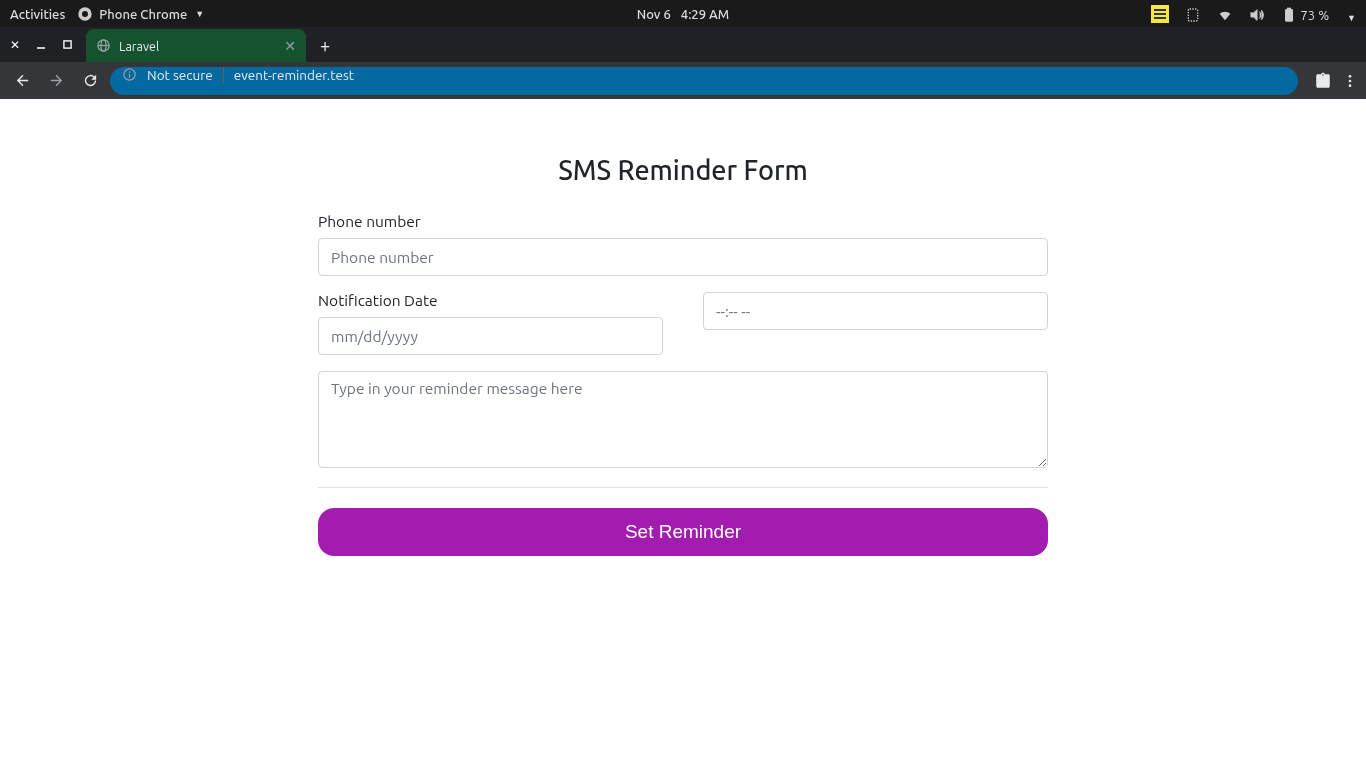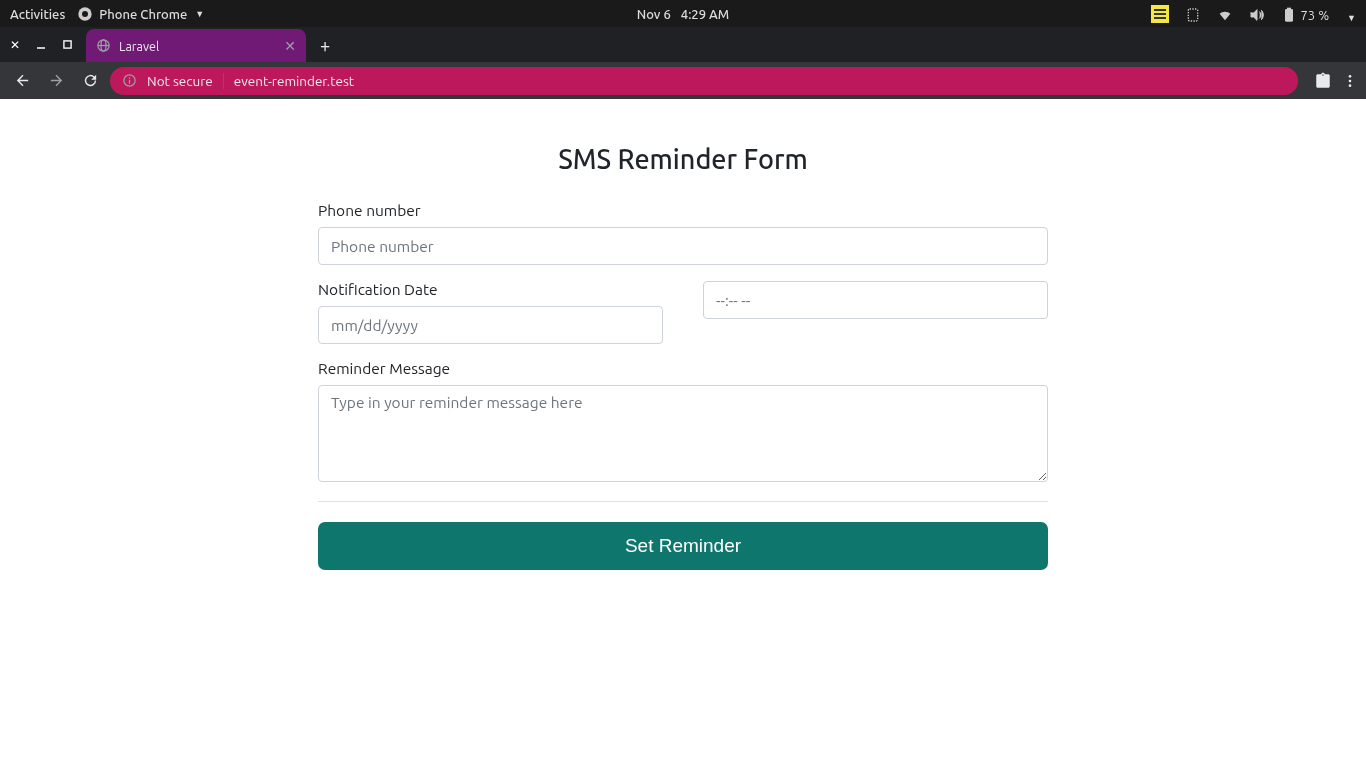--- a/index.html
+++ b/index.html
@@ -47,21 +47,21 @@
       height: 35px;
       background: #202124;
       display: flex;
       align-items: center;
       padding-left: 6px;
     }
     .win-controls { display: flex; align-items: center; gap: 8px; margin-right: 10px; }
     .win-btn { width: 18px; height: 18px; display: flex; align-items: center; justify-content: center; color: #fff; font-size: 12px; }
     .tab {
       height: 33px;
-      background: #701a75;
+      background: #14532d;
       border-radius: 8px 8px 0 0;
       display: flex;
       align-items: center;
       padding: 0 10px;
       min-width: 220px;
       color: #e8eaed;
       font-size: 12.5px;
       gap: 8px;
       margin-top: 2px;
     }
@@ -75,38 +75,39 @@
       align-items: center;
       padding: 0 8px;
       gap: 6px;
     }
     .nav-btn { width: 28px; height: 28px; display:flex; align-items:center; justify-content:center; border-radius: 50%; }
     .nav-btn svg { width: 17px; height: 17px; fill: #9aa0a6; }
     .nav-btn.active svg { fill: #e8eaed; }
     .omnibox {
       flex: 1;
       height: 28px;
-      background: #be185d;
+      background: #0369a1;
       border-radius: 14px;
       display: flex;
-      align-items: center;
+      align-items: flex-start;
       padding: 0 12px;
       color: #9aa0a6;
       font-size: 13.5px;
       gap: 10px;
     }
     .omni-sec { color: #e8eaed; }
     .omni-divider { width: 1px; height: 16px; background: #5f6368; }
     .toolbar-right { display: flex; align-items: center; gap: 10px; margin-left: 10px; }
     
     .page {
       background: #fff;
       padding-top: 45px;
       display: flex;
       justify-content: center;
+      margin-top: 11px;
     }
     .container { width: 730px; }
     h2.title {
       text-align: center;
       font-size: 27px;
       font-weight: 500;
       color: #212529;
       margin-bottom: 28px;
     }
     .form-label {
@@ -129,24 +130,24 @@
     .form-control::placeholder { color: #6c757d; }
     textarea.form-control { height: 97px; resize: both; padding-top: 8px; }
     .form-group { margin-bottom: 16px; }
     .row { display: flex; gap: 40px; }
     .col { flex: 1; }
     .mt { margin-top: 14px; }
     hr.sep { border: none; border-top: 1px solid #e1e1e1; margin: 10px 0 20px 0; }
     .btn-submit {
       width: 100%;
       height: 48px;
-      background: #0f766e;
+      background: #a21caf;
       color: #fff;
       border: none;
-      border-radius: 7px;
+      border-radius: 16px;
       font-size: 19px;
       cursor: pointer;
     }
     .chrome-icon{width:16px;height:16px;}
   </style>
 </head>
 <body>
 
 <div class="ubuntu-bar">
   <div class="ubuntu-left">
@@ -267,21 +268,20 @@
       <div class="col">
         <label class="form-label">Notification Date</label>
         <input class="form-control" type="text" placeholder="mm/dd/yyyy" style="">
       </div>
       <div class="col">
         <input class="form-control" type="text" placeholder="--:-- --" style="">
       </div>
     </div>
 
     <div class="form-group mt">
-      <label class="form-label">Reminder Message</label>
       <textarea class="form-control" placeholder="Type in your reminder message here" style=""></textarea>
     </div>
 
     <hr class="sep">
 
     <button class="btn-submit">Set Reminder</button>
   </div>
 </div>
 
 </body></html>

